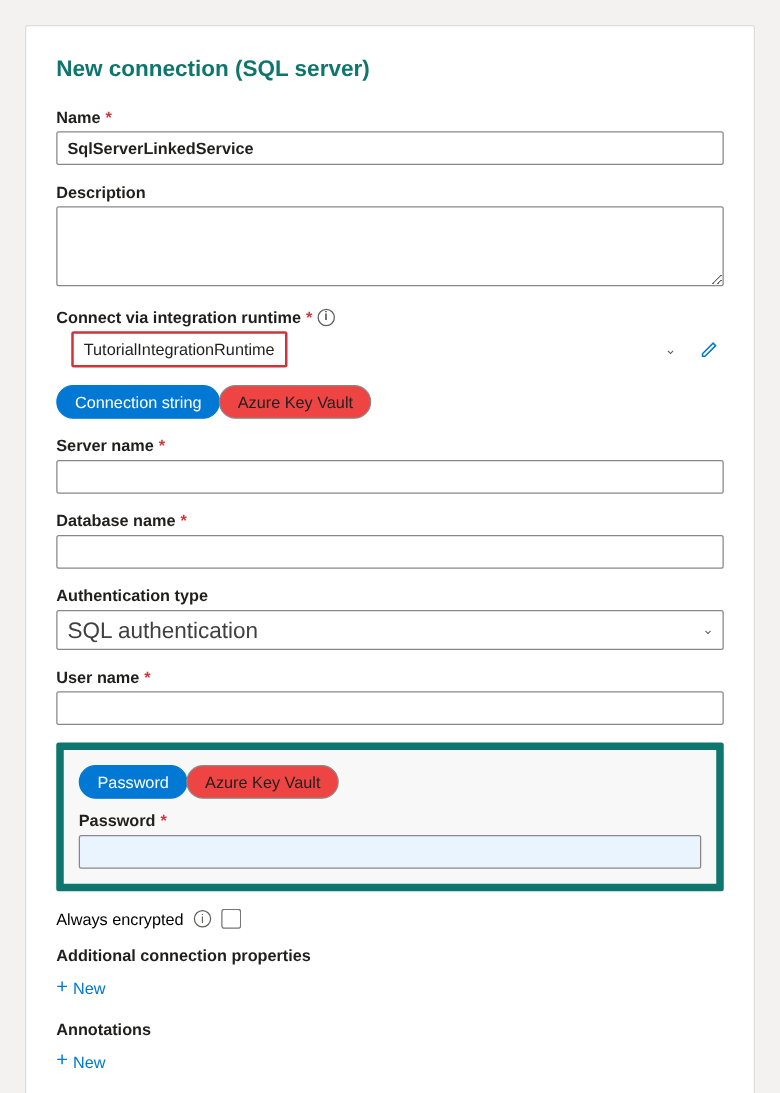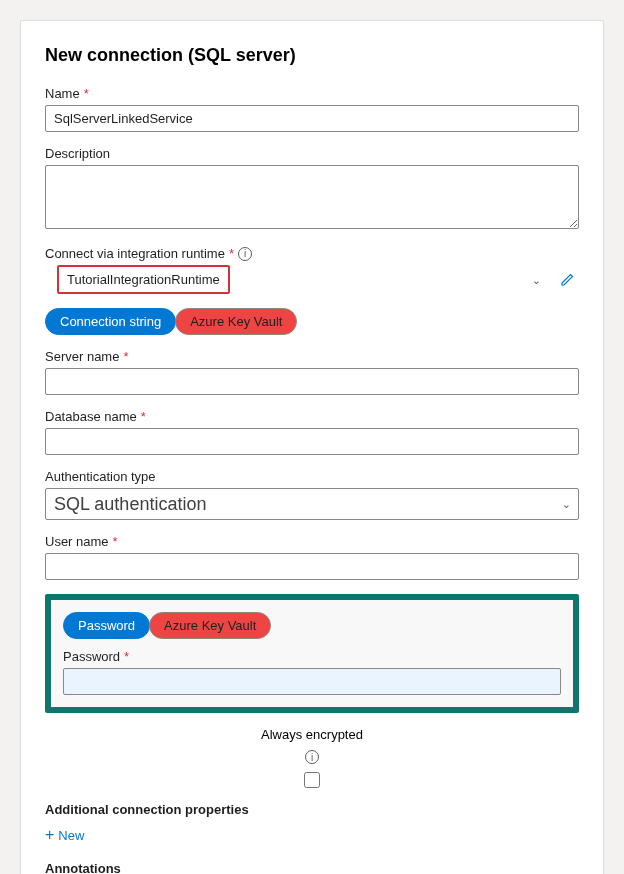--- a/index.html
+++ b/index.html
@@ -15,33 +15,34 @@
     .panel {
       background: #fff;
       border: 1px solid #ddd;
       border-radius: 2px;
       width: 590px;
       padding: 24px 24px 0 24px;
     }
     .panel-title {
       font-size: 18px;
       font-weight: 600;
-      color: #000000;
+      color: #0f766e;
       margin-bottom: 20px;
     }
     .field-group {
       margin-bottom: 14px;
     }
     .field-label {
       font-size: 13px;
       color: #201f1e;
       margin-bottom: 4px;
       display: flex;
       align-items: center;
       gap: 4px;
+      font-weight: bold;
     }
     .required {
       color: #d13438;
     }
     .info-icon {
       width: 14px;
       height: 14px;
       border: 1px solid #605e5c;
       border-radius: 50%;
       display: inline-flex;
@@ -54,20 +55,21 @@
     }
     .text-input {
       width: 100%;
       border: 1px solid #8a8886;
       border-radius: 2px;
       padding: 5px 8px;
       font-size: 13px;
       color: #201f1e;
       outline: none;
       background: #fff;
+      font-weight: bold;
     }
     textarea.text-input {
       resize: vertical;
       height: 64px;
     }
     .runtime-row {
       display: flex;
       align-items: center;
       gap: 6px;
       margin-left: 12px;
@@ -166,21 +168,20 @@
       display: flex;
       align-items: center;
       margin-bottom: 10px;
       gap: 0;
     }
     .always-encrypted-row {
       display: flex;
       align-items: center;
       gap: 8px;
       margin-bottom: 14px;
-      flex-direction: column;
     }
     .checkbox {
       width: 16px;
       height: 16px;
       border: 1px solid #8a8886;
       cursor: pointer;
     }
     .add-new-btn {
       background: none;
       border: none;

